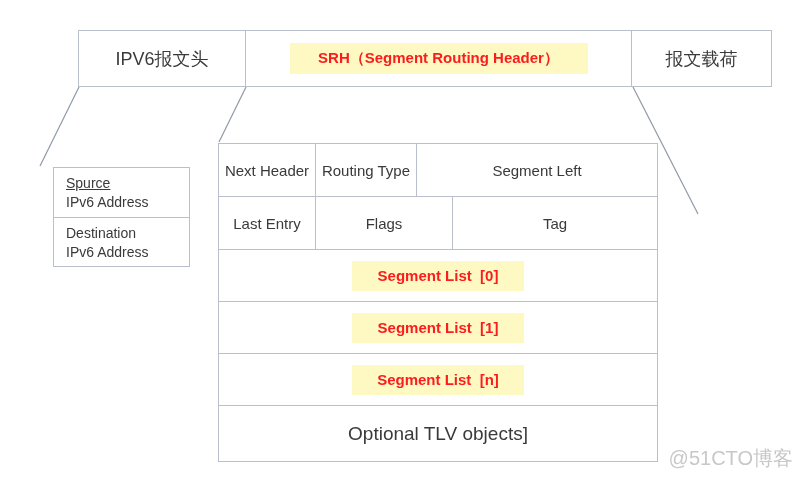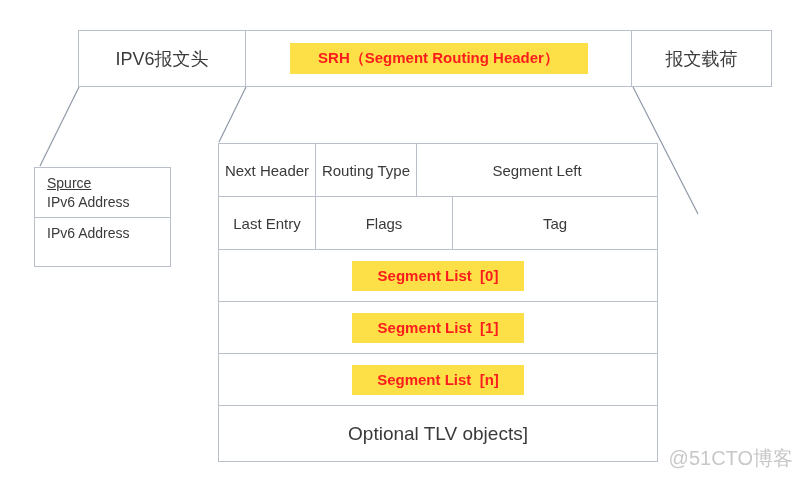--- a/index.html
+++ b/index.html
@@ -14,28 +14,28 @@
   .topbar {
     position:absolute; left:78px; top:30px; width:694px; height:57px;
     display:flex; border:1px solid #b9c0cc; background:#fff; box-sizing:border-box;
   }
   .cell { display:flex; align-items:center; justify-content:center; box-sizing:border-box; }
   .c1 { width:167px; border-right:1px solid #b9c0cc; font-size:18px; }
   .c2 { flex:1; border-right:1px solid #b9c0cc; }
   .c3 { width:139px; font-size:18px;text-align:center; }
 
   .bluebox {
-    background:#fde047; color:#fb1d1d; font-weight:bold;
+    background:#fef9c3; color:#fb1d1d; font-weight:bold;
     display:flex; align-items:center; justify-content:center;
   }
   .srh-box { width:298px; height:31px; font-size:15px; }
 
   
   .addr-box {
-    position:absolute; left:34px; top:167px; width:137px;
+    position:absolute; left:53px; top:167px; width:137px;
     border:1px solid #b9c0cc; box-sizing:border-box; background:#fff;
   }
   .addr-cell { height:49px; padding:6px 0 0 12px; font-size:14px; line-height:19px; box-sizing:border-box; }
   .addr-cell + .addr-cell { border-top:1px solid #b9c0cc; }
   .u { text-decoration:underline; }
 
   
   .srh-table {
     position:absolute; left:218px; top:143px; width:440px; height:319px;
     border:1px solid #b9c0cc; box-sizing:border-box; background:#fff;
@@ -80,20 +80,21 @@
       <span>报文载荷</span>
     </div>
   </div>
 
   <div class="addr-box">
     <div class="addr-cell">
       <div><span class="u">Spurce</span></div>
       <div>IPv6 Address</div>
     </div>
     <div class="addr-cell">
+      <div>Destination</div>
       <div>IPv6 Address</div>
     </div>
   </div>
 
   <div class="srh-table">
 
     <div class="trow r1">
       <div class="hcell w97">Next Header</div>
       <div class="hcell w101">Routing Type</div>
       <div class="hcell grow last">Segment Left</div>

